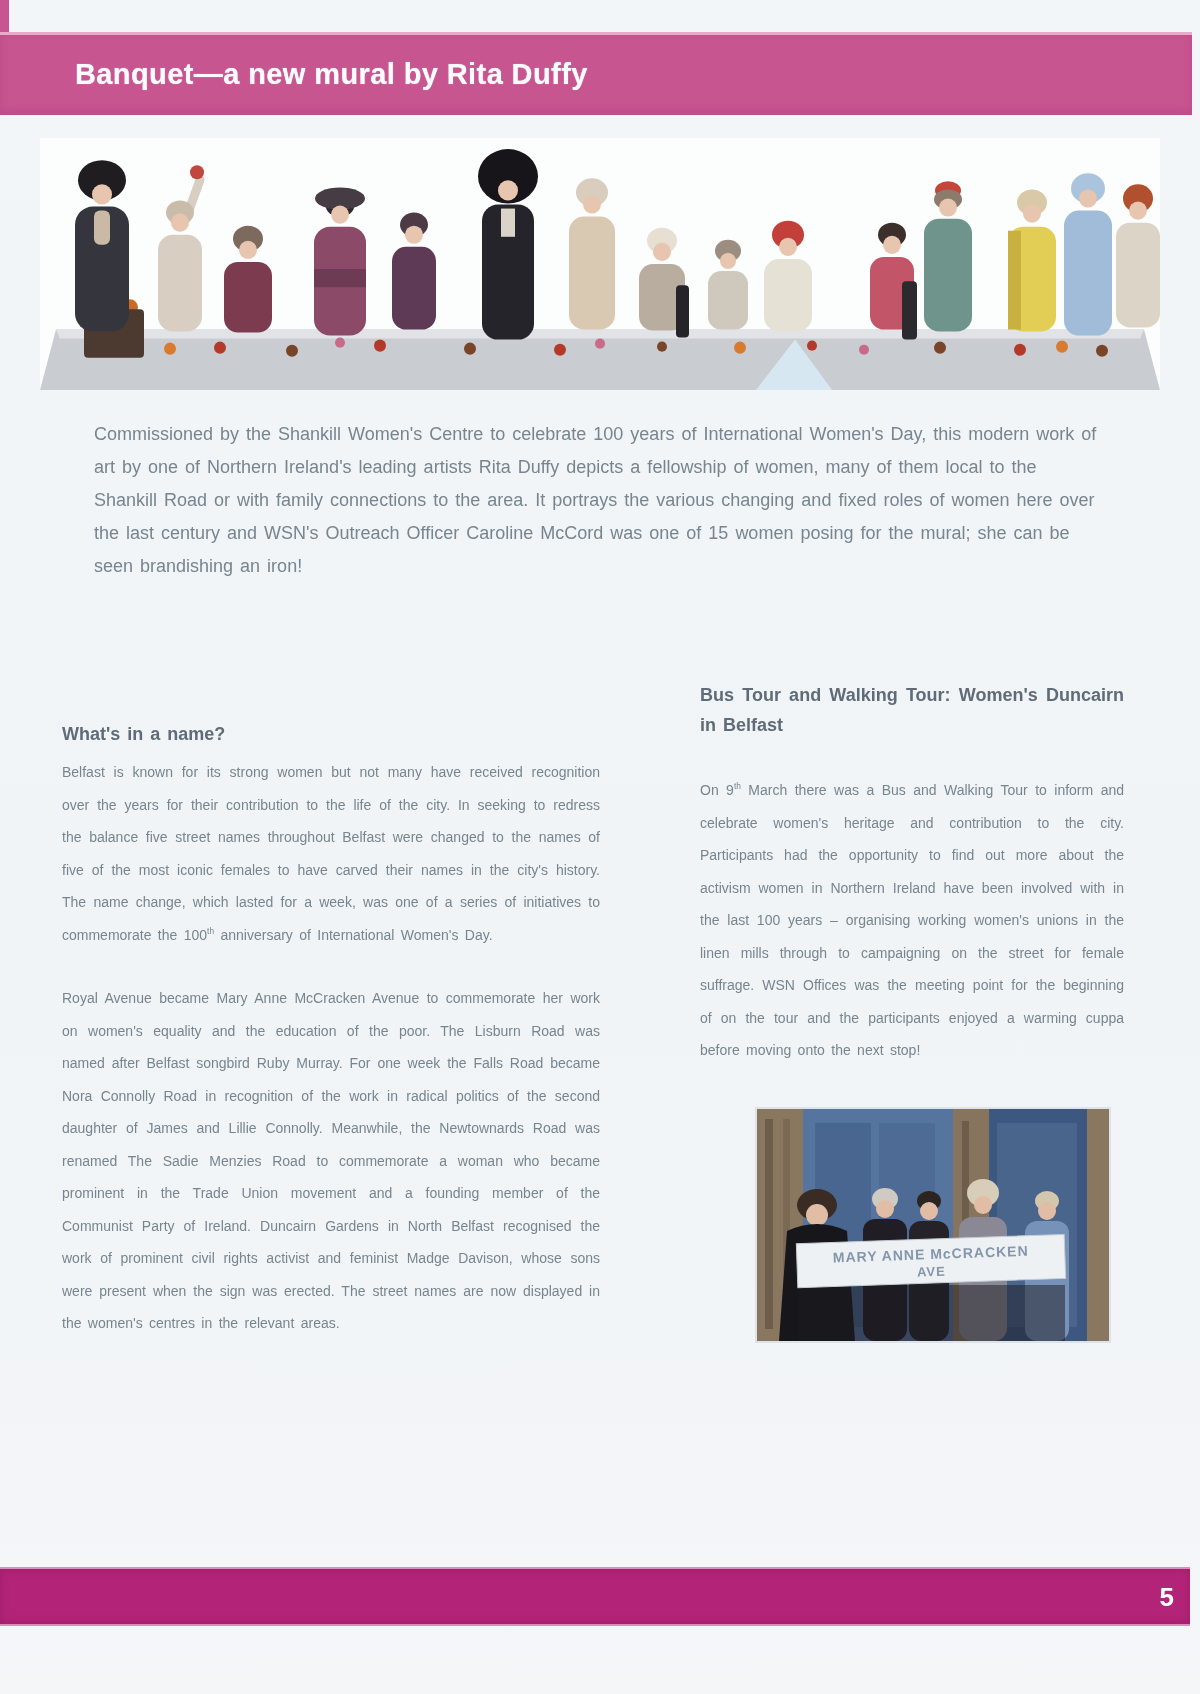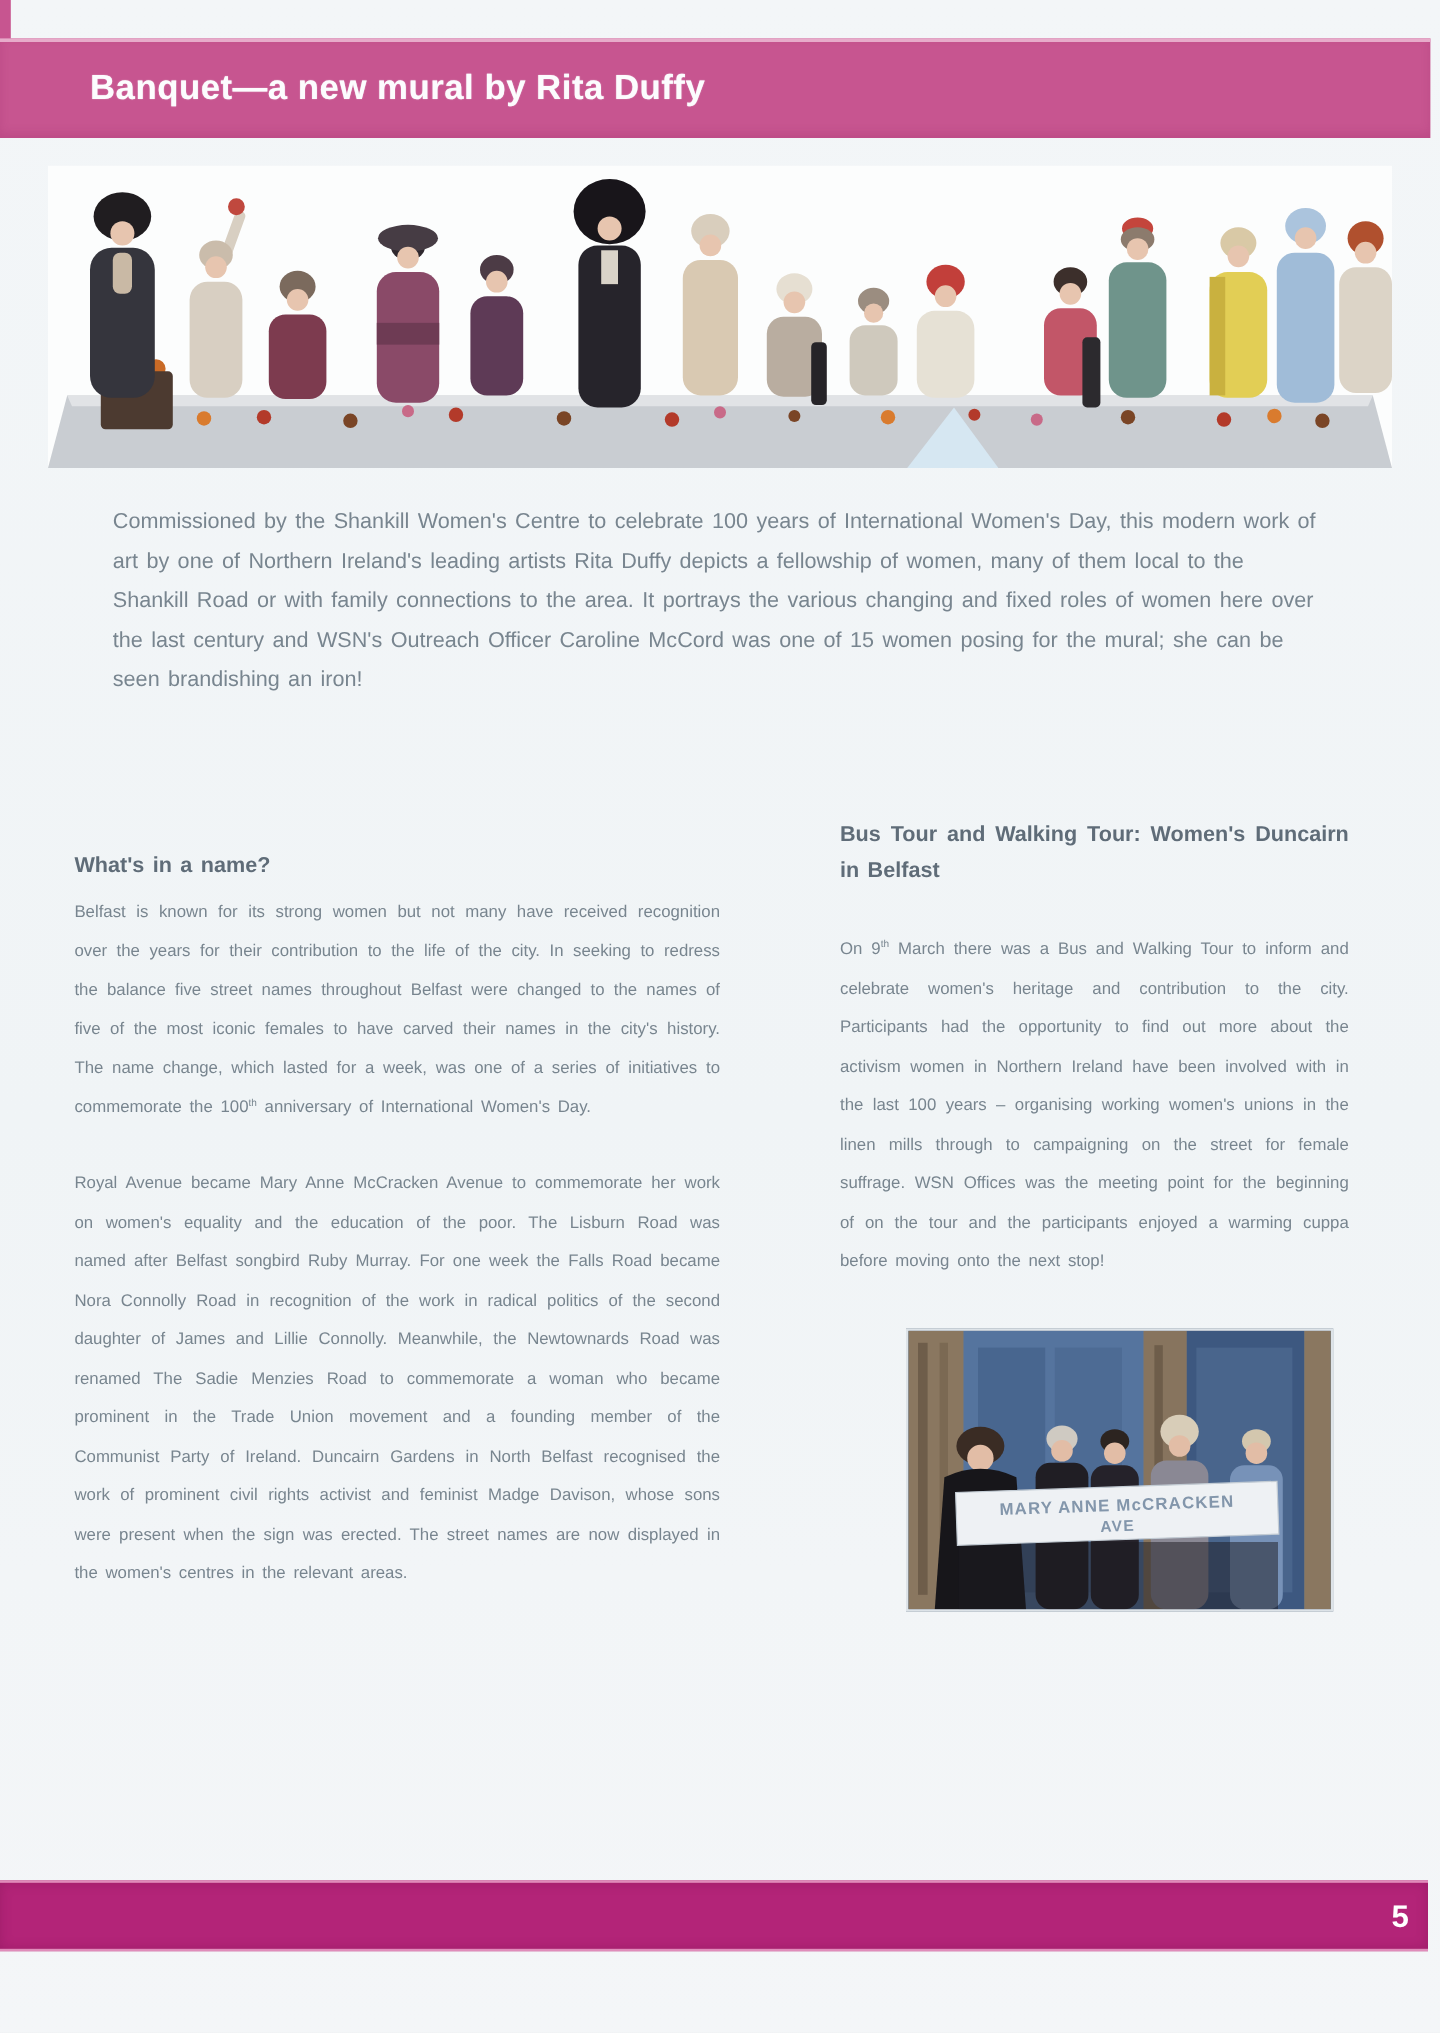--- a/index.html
+++ b/index.html
@@ -61,21 +61,21 @@
     word-spacing:2px;
   }
   .col-heading.justified{text-align:justify;margin-bottom:34px;}
   .body-par{
     margin:0 0 31px 0;
     font-size:14px;line-height:32.5px;
     text-align:justify;
     color:var(--body-text,#78858f);
     word-spacing:2.5px;
   }
-  .body-par:last-child{margin-bottom:16px;}
+  .body-par:last-child{margin-bottom:3px;}
   sup{font-size:.6em;line-height:0;}
   
   .photo{
     display:block;
     margin:40px 0 0 55px;
     width:352px;height:232px;
     border:2px solid #dde3e8;
     background:#6f7d8c;
   }
   .photo text{

